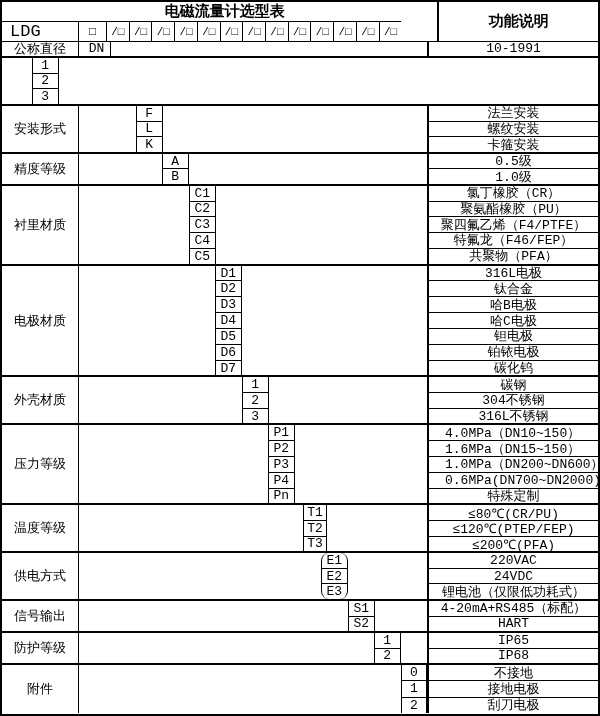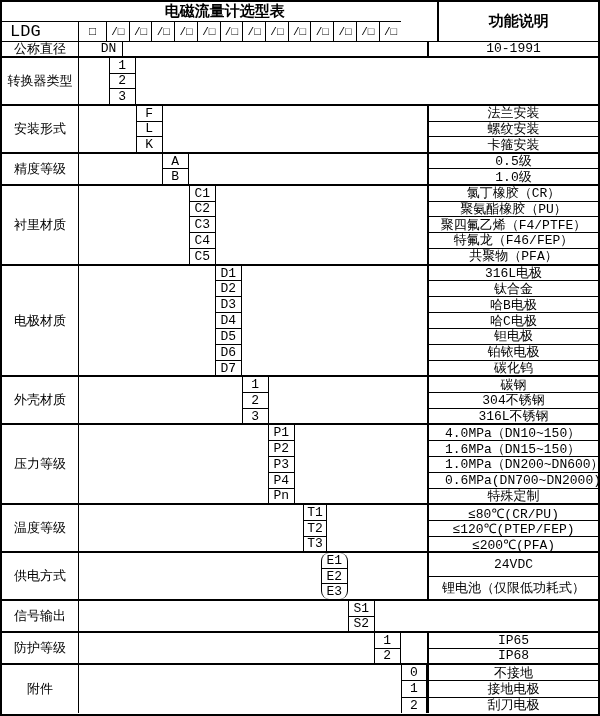--- a/index.html
+++ b/index.html
@@ -88,30 +88,29 @@
             <div class="slot">/□</div>
           </div>
       </div>
     </div>
     <div class="header-right">功能说明</div>
   </div>
   <div id="tbody">
       <div class="group" style="height: 15.9762px;">
         <div class="g-label">公称直径</div>
         <div class="g-mid">
-          <div class="code-col flush" style="left: 16px; width: 28px;">
+          <div class="code-col flush" style="left: 4px; width: 28px;">
             <div class="code">DN</div>
           </div>
         </div>
         <div class="g-desc">
           <div class="desc">10-1991</div>
         </div>
       </div>
       <div class="group" style="height: 47.9286px;">
-        <div class="g-label">转换器类型</div>
         <div class="g-mid">
           <div class="code-col" style="left: 30px; width: 26.5px;">
             <div class="code">1</div>
             <div class="code">2</div>
             <div class="code">3</div>
           </div>
         </div>
       </div>
       <div class="group" style="height: 47.9286px;">
         <div class="g-label">安装形式</div>
@@ -235,31 +234,36 @@
       <div class="group" style="height: 47.9286px;">
         <div class="g-label">供电方式</div>
         <div class="g-mid">
           <div class="code-col" style="left: 242px; width: 26.5px; border-radius: 8px;">
             <div class="code">E1</div>
             <div class="code">E2</div>
             <div class="code">E3</div>
           </div>
         </div>
         <div class="g-desc">
+          <div class="desc">220VAC</div>
           <div class="desc">24VDC</div>
           <div class="desc">锂电池（仅限低功耗式）</div>
         </div>
       </div>
       <div class="group" style="height: 31.9524px;">
         <div class="g-label">信号输出</div>
         <div class="g-mid">
           <div class="code-col" style="left: 269px; width: 26.5px;">
             <div class="code">S1</div>
             <div class="code">S2</div>
           </div>
+        </div>
+        <div class="g-desc">
+          <div class="desc">4-20mA+RS485（标配）</div>
+          <div class="desc">HART</div>
         </div>
       </div>
       <div class="group" style="height: 31.9524px;">
         <div class="g-label">防护等级</div>
         <div class="g-mid">
           <div class="code-col" style="left: 295px; width: 26.5px;">
             <div class="code">1</div>
             <div class="code">2</div>
           </div>
         </div>

